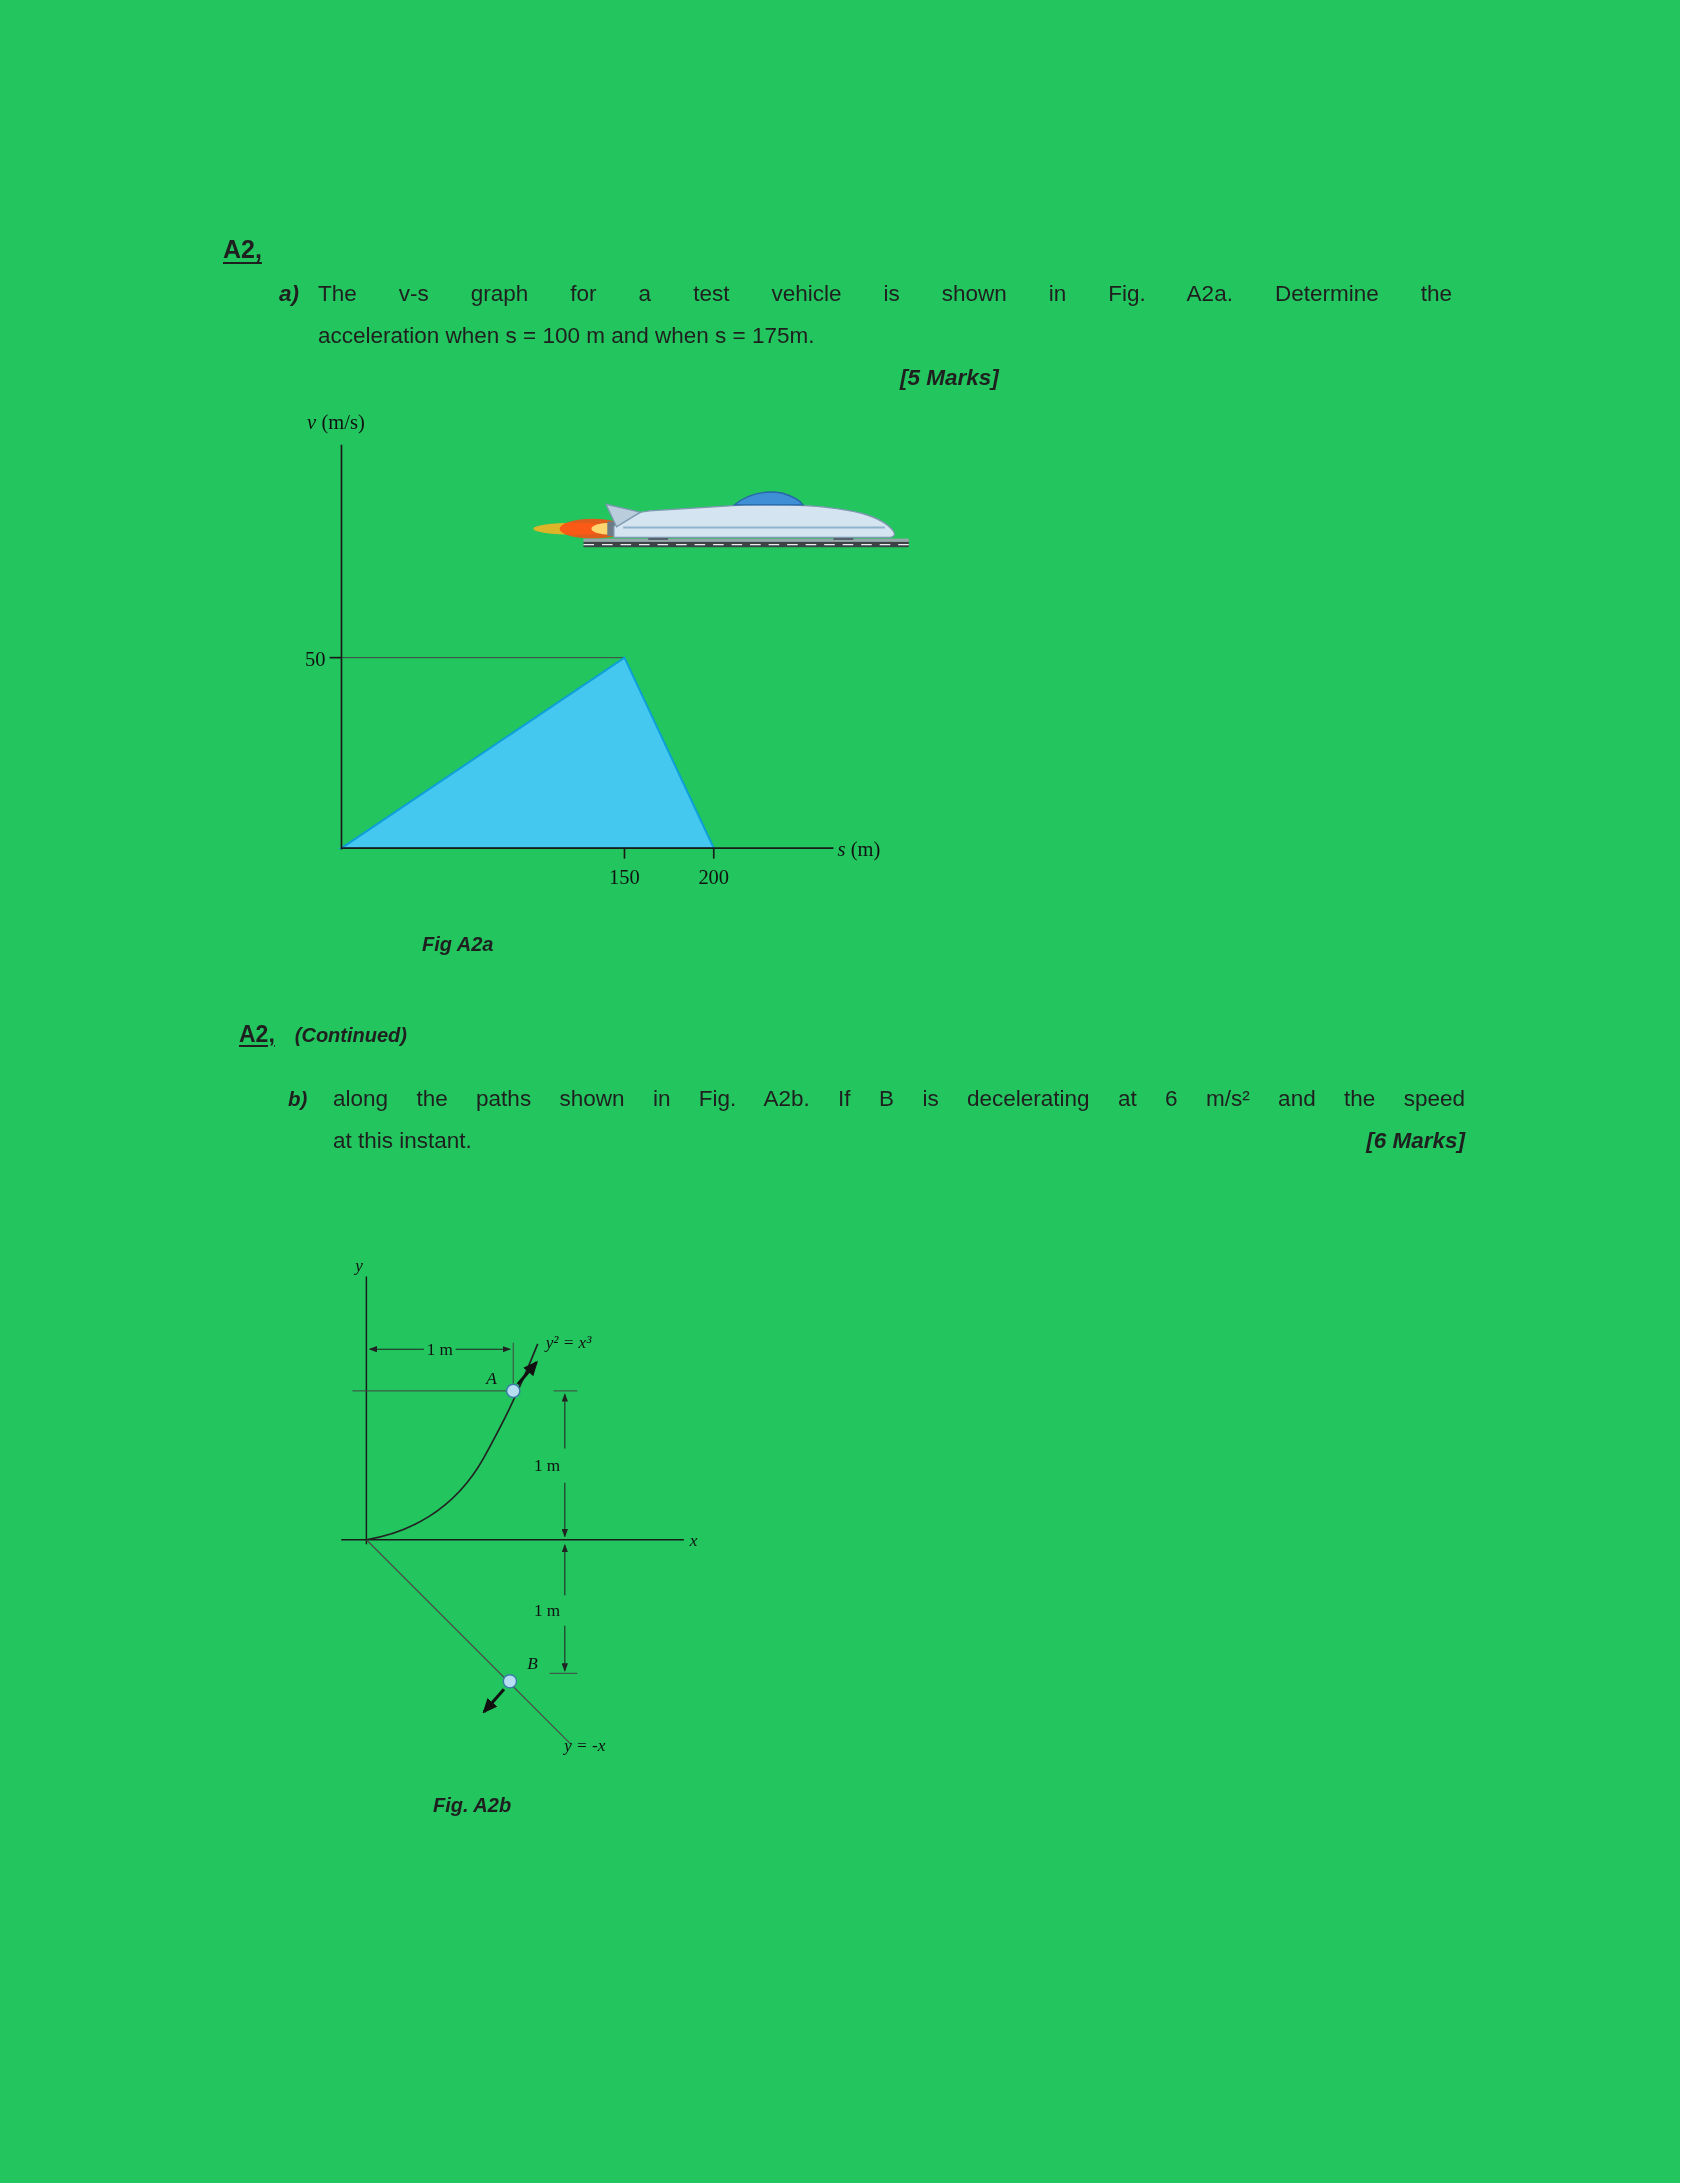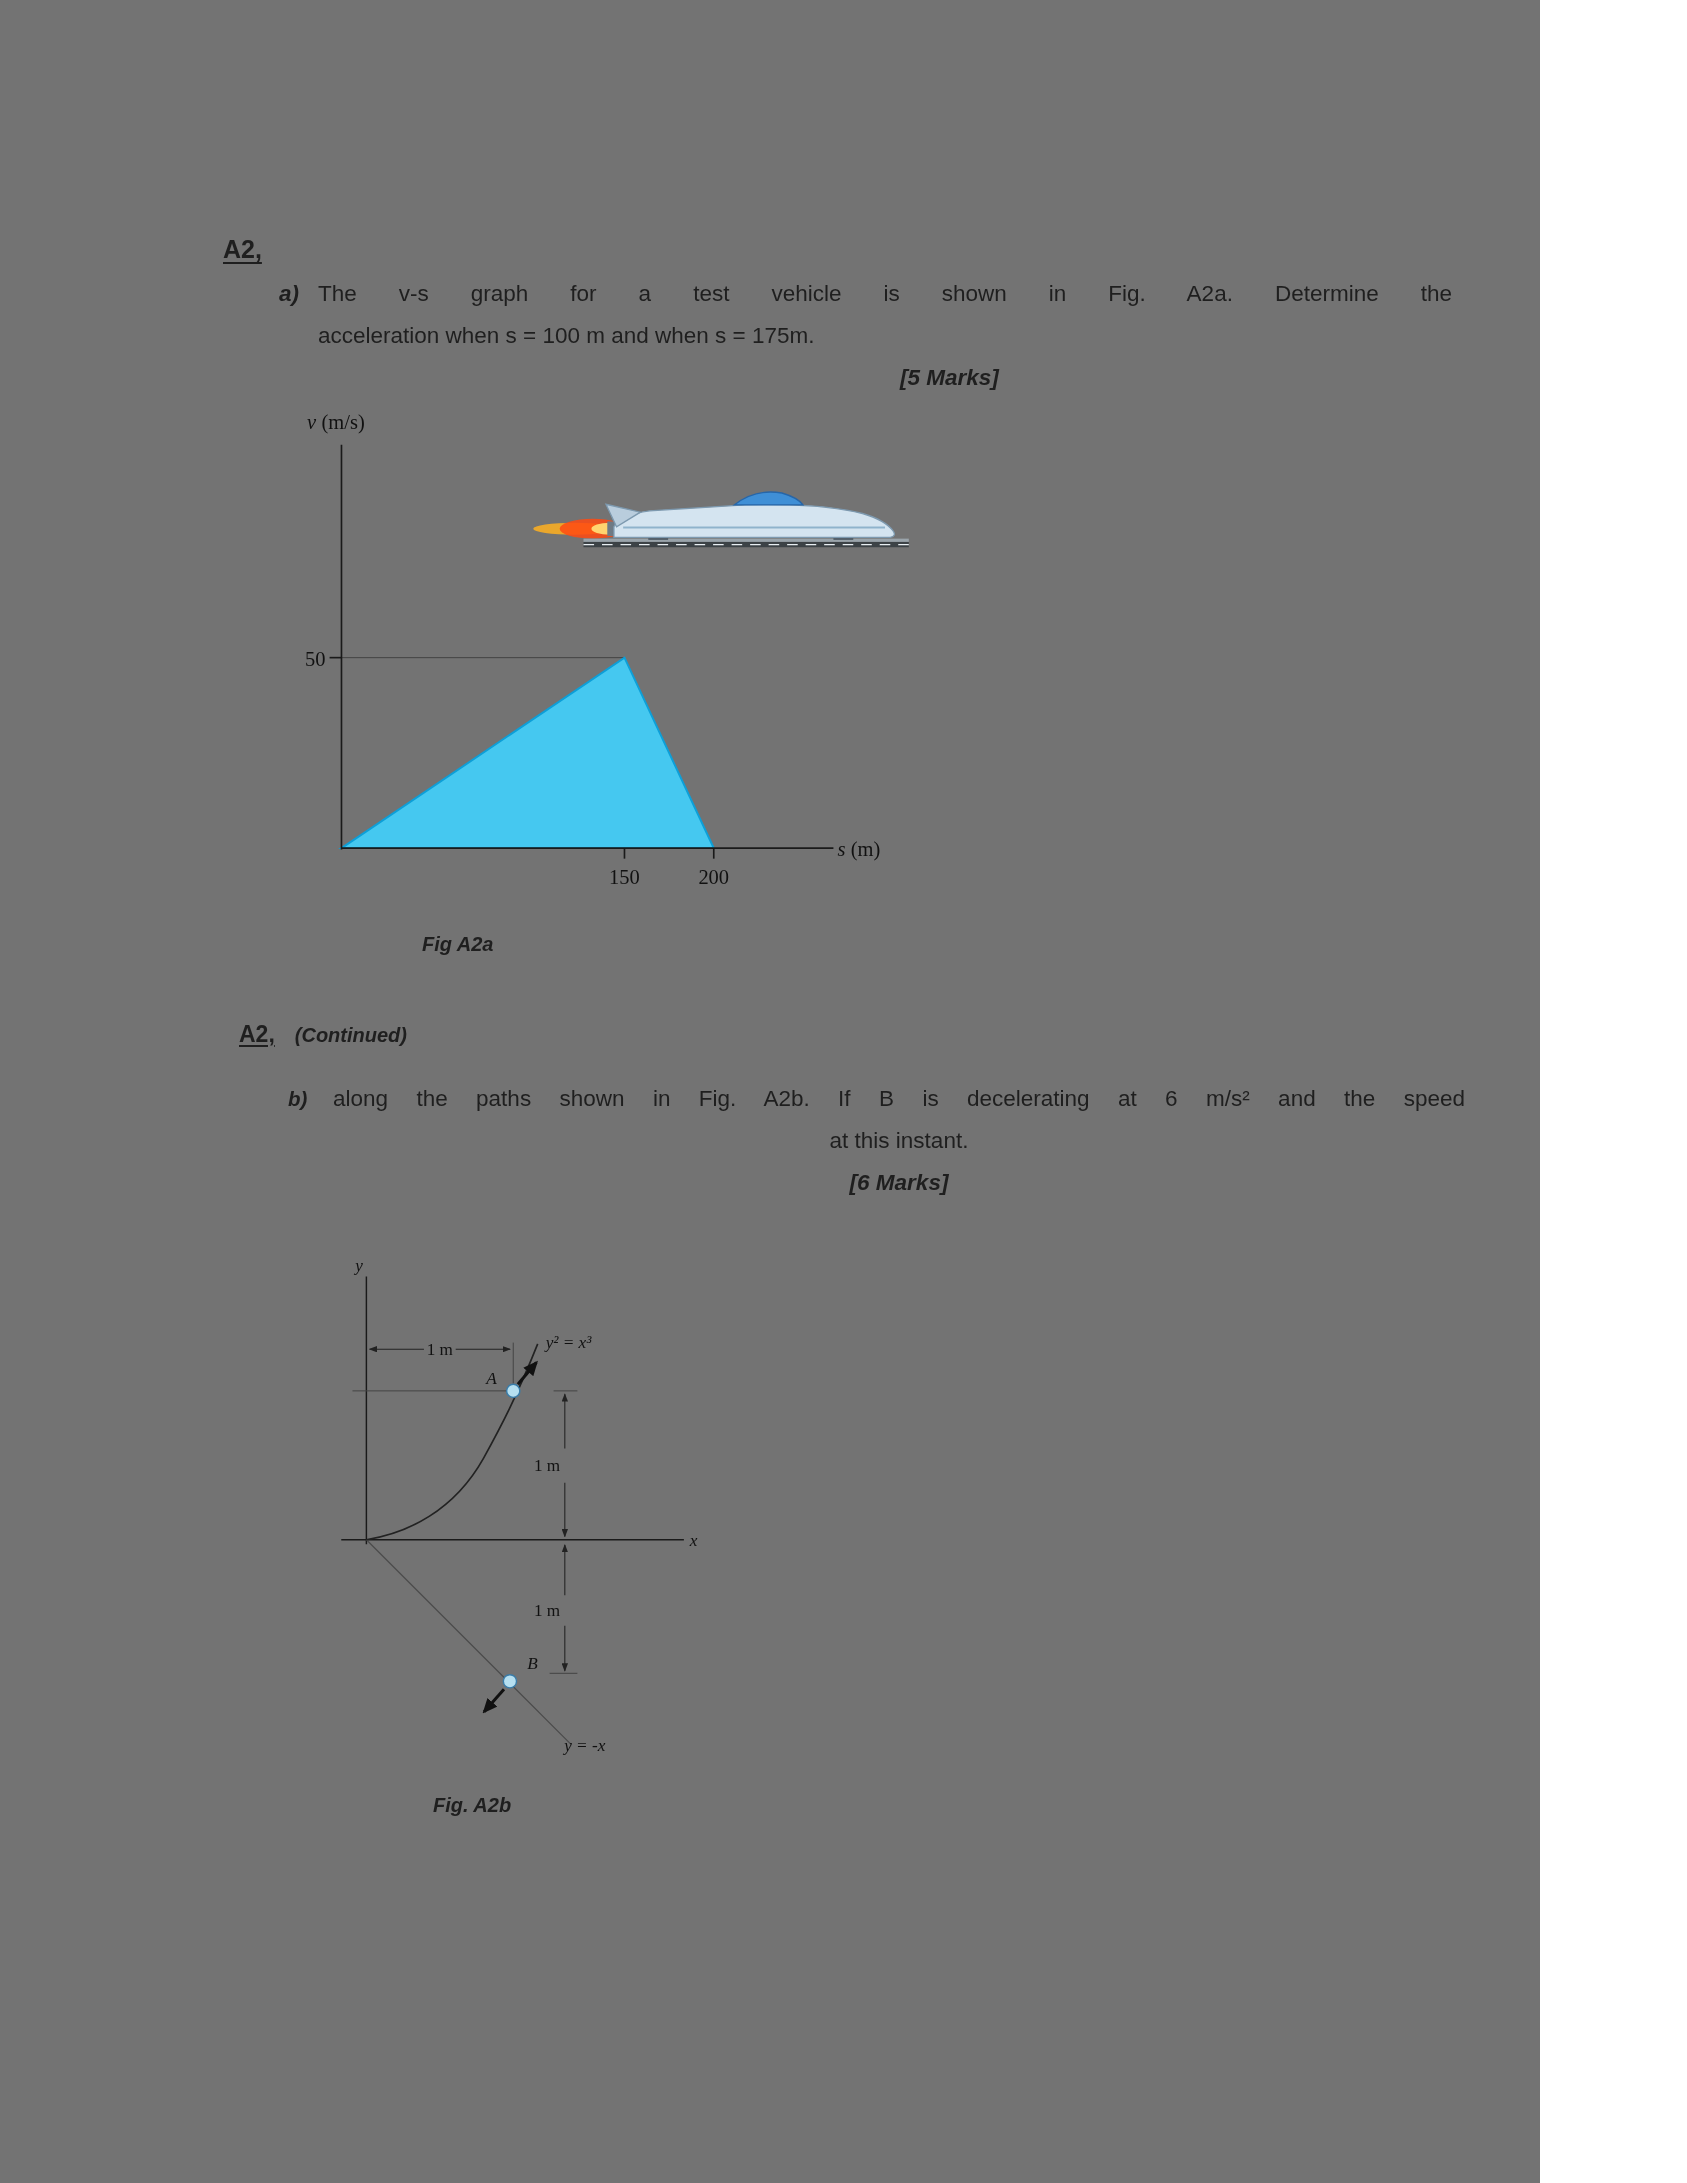--- a/index.html
+++ b/index.html
@@ -1,34 +1,34 @@
 <!DOCTYPE html>
 <html style="font-size:10.6px"><head>
 <meta charset="utf-8">
 <style>
   html,body { margin:0; padding:0; background:#ffffff; }
   .page {
-    position:relative; width:1540px; height:2183px; background:#737373;
+    position:relative; width:1680px; height:2183px; background:#22c55e;
     font-family:"Liberation Sans", sans-serif; color:#1f1f1f; overflow:hidden;
   }
   .abs { position:absolute; }
   .h1 {
     font-weight:bold; font-size:25px; line-height:32px;
     text-decoration:underline; text-decoration-thickness:2px; text-underline-offset:4px;
   }
   .h2prefix {
     font-weight:bold; font-size:23px;
     text-decoration:underline; text-decoration-thickness:2px; text-underline-offset:3.3px;
   }
   .h2suffix { font-weight:bold; font-style:italic; font-size:20px; margin-left:20px; }
   .plabel { position:absolute; left:0; top:0; font-weight:bold; font-style:italic; font-size:22.5px; line-height:42px; }
   .ptext  { position:absolute; top:0; font-size:22.5px; line-height:42px; color:#1f1f1f; }
   .jline  { text-align:justify; text-align-last:justify; -moz-text-align-last:justify; }
   .lline  { text-align:left; }
-  .lastline { display:flex; justify-content:space-between; align-items:center;flex-direction:column; }
+  .lastline { display:flex; justify-content:space-between; align-items:center; }
   .marks  { font-weight:bold; font-style:italic; }
   .marksA { font-weight:bold; font-style:italic; }
   .cap    { font-weight:bold; font-style:italic; font-size:20px; }
   svg { position:absolute; }
   svg text { font-family:"Liberation Serif", serif; fill:#111; }
   .ser  { font-size:31px; }
   .serS { font-size:26px; }
   .it   { font-style:italic; }
   .ax   { stroke:#1a1a1a; stroke-width:2.5; }
   .ax2  { stroke:#1a1a1a; stroke-width:2.2; }

